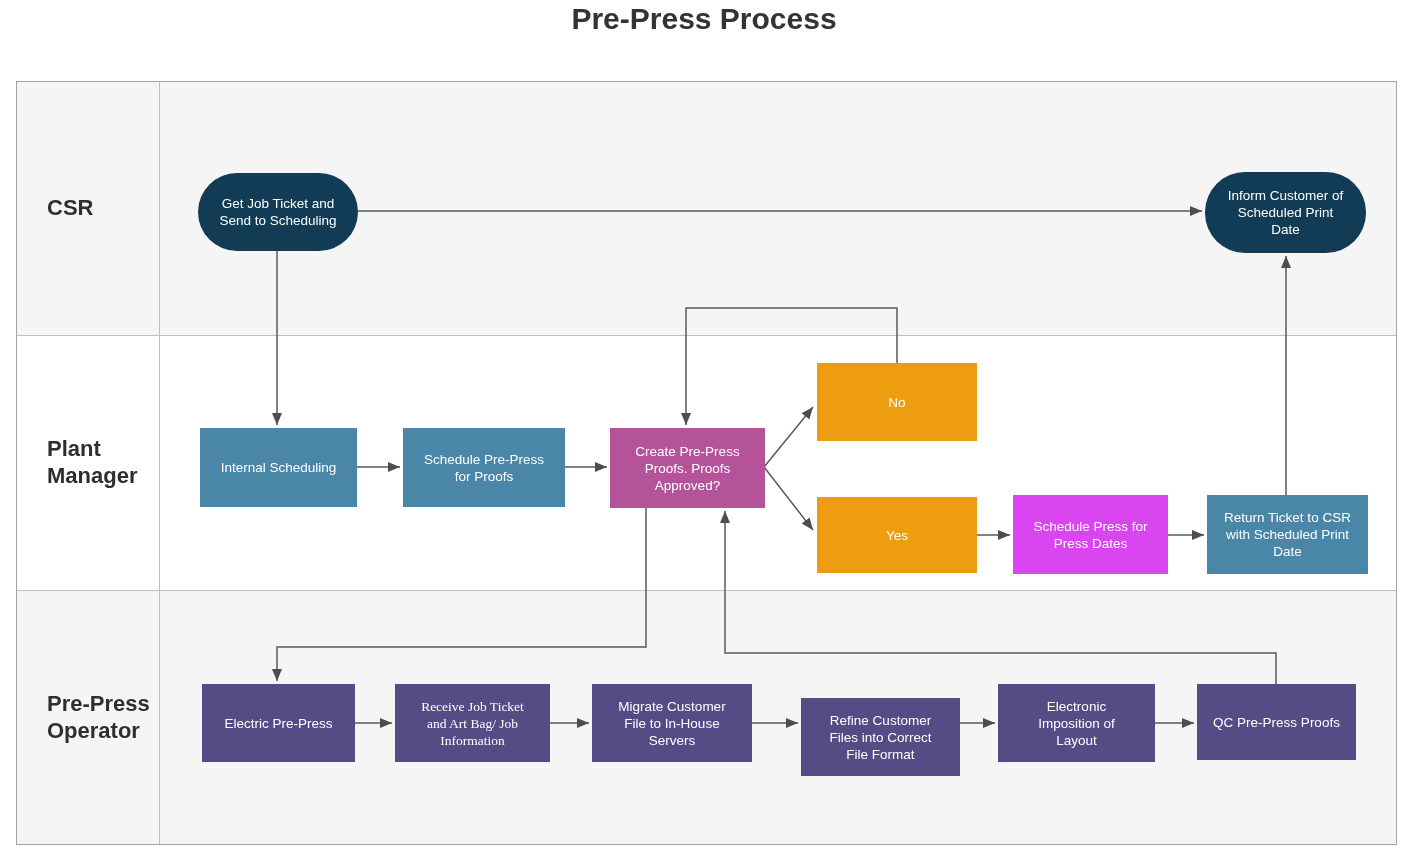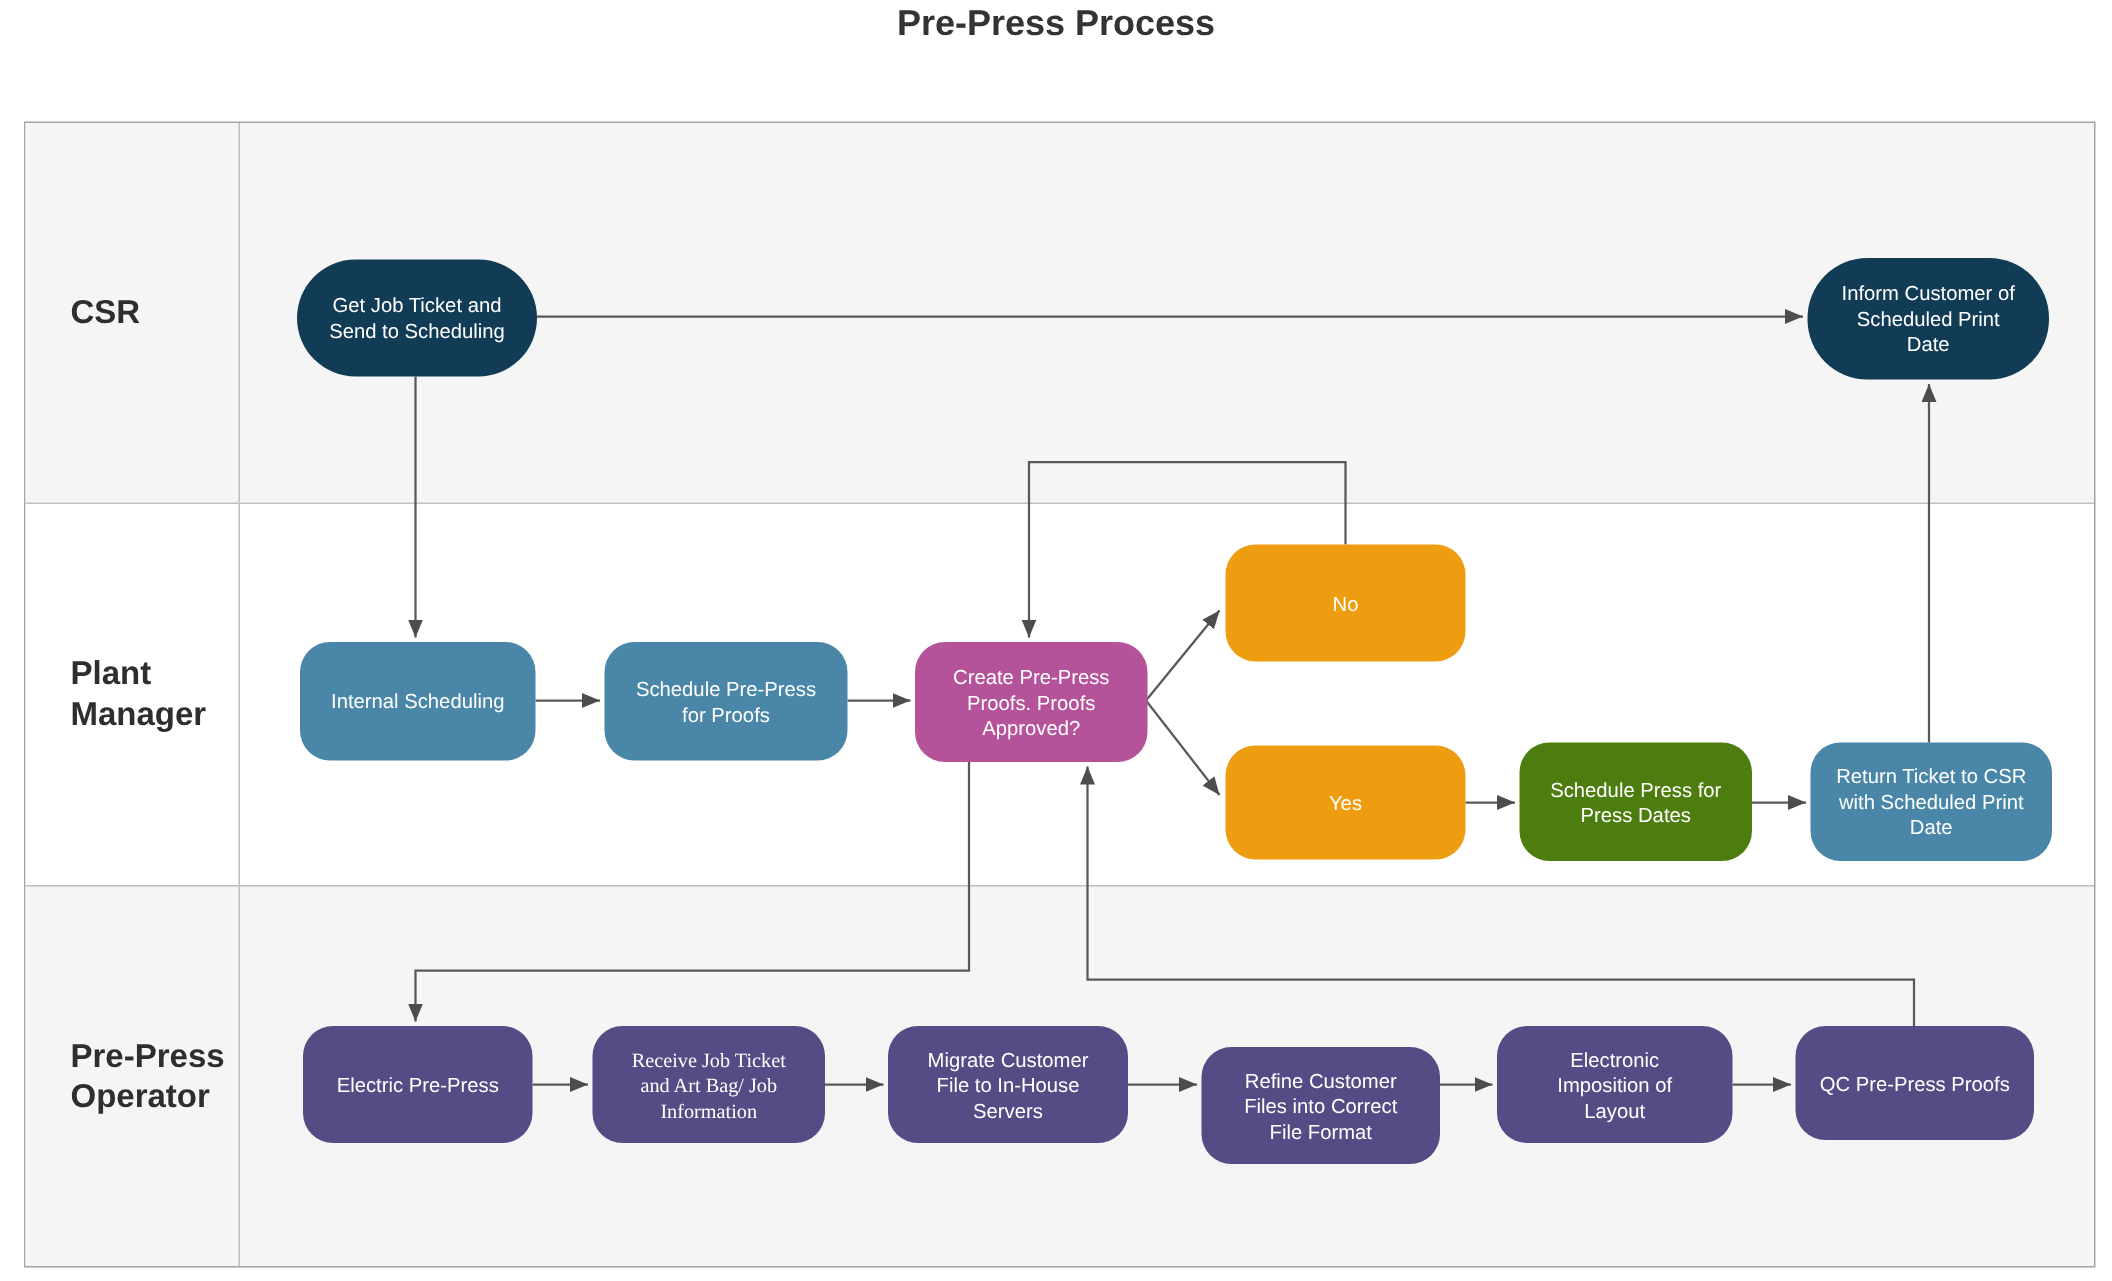--- a/index.html
+++ b/index.html
@@ -2,21 +2,21 @@
 <html><head>
 <meta charset="utf-8">
 <style>
   html,body { margin:0; padding:0; background:#ffffff; }
   .page {
     position:relative; width:1408px; height:854px; overflow:hidden;
     font-family:"Liberation Sans","DejaVu Sans",sans-serif; background:#ffffff;
   }
   .title {
     position:absolute; left:0; top:2px; width:1408px; margin:0;
-    text-align:center; font-size:24px; font-weight:bold; color:#333333;
+    text-align:center; font-size:30px; font-weight:bold; color:#333333;
   }
   
   .lane-table {
     position:absolute; left:16px; top:81px; width:1381px; height:764px;
     border:1px solid #a3a3a3; box-sizing:border-box;
   }
   .lane { position:relative; width:100%; box-sizing:border-box; display:flex; }
   .lane.gray { background:#f5f5f5; }
   .lane.white { background:#ffffff; }
   .lane + .lane { border-top:1px solid #bfbfbf; }
@@ -28,21 +28,21 @@
   }
   .lane-body { flex:1; }
   
   .edges { position:absolute; left:0; top:0; width:1408px; height:854px; pointer-events:none; }
   .edge { fill:none; stroke:#595959; stroke-width:1.5; }
   
   .node {
     position:absolute; box-sizing:border-box;
     display:flex; align-items:center; justify-content:center; text-align:center;
     color:#ffffff; font-size:13.5px; line-height:1.26; font-weight:normal;
-    border-radius:20px; padding:2px 16px;
+    border-radius:0; padding:2px 16px;
   }
   .node.stadium { border-radius:40px; padding:2px 20px; }
   .node.pad20 { padding:2px 20px; }
   .node.pad32 { padding:2px 32px; }
 </style>
 </head>
 <body>
 
 <div class="page">
 
@@ -95,21 +95,21 @@
   <div class="node" style="left: 200px; top: 428px; width: 157px; height: 79px; background-color: rgb(74, 134, 168);">Internal Scheduling</div>
 
   <div class="node" style="left: 610px; top: 428px; width: 155px; height: 80px; background-color: rgb(181, 83, 154);">Create Pre-Press Proofs. Proofs Approved?</div>
 
   <div class="node" style="left: 403px; top: 428px; width: 162px; height: 79px; background-color: rgb(74, 134, 168);">Schedule Pre-Press for Proofs</div>
 
   <div class="node" style="left: 817px; top: 363px; width: 160px; height: 78px; background-color: rgb(239, 157, 16);">No</div>
 
   <div class="node" style="left: 817px; top: 497px; width: 160px; height: 76px; background-color: rgb(239, 157, 16); text-align: right;">Yes</div>
 
-  <div class="node" style="left: 1013px; top: 495px; width: 155px; height: 79px; background-color: #4d7c0f;">Schedule Press for Press Dates</div>
+  <div class="node" style="left: 1013px; top: 495px; width: 155px; height: 79px; background-color: #d946ef;">Schedule Press for Press Dates</div>
 
   <div class="node" style="left: 1207px; top: 495px; width: 161px; height: 79px; background-color: rgb(74, 134, 168);">Return Ticket to CSR with Scheduled Print Date</div>
 
   <div class="node" style="left: 202px; top: 684px; width: 153px; height: 78px; background-color: rgb(86, 75, 133);">Electric Pre-Press</div>
 
   <div class="node" style="left: 395px; top: 684px; width: 155px; height: 78px; background-color: rgb(86, 75, 133); font-family: Liberation Serif, serif;">Receive Job Ticket and Art Bag/ Job Information</div>
 
   <div class="node pad20" style="left: 592px; top: 684px; width: 160px; height: 78px; background-color: rgb(86, 75, 133);">Migrate Customer File to In-House Servers</div>
 
   <div class="node pad20" style="left: 801px; top: 698px; width: 159px; height: 78px; background-color: rgb(86, 75, 133);">Refine Customer Files into Correct File Format</div>

